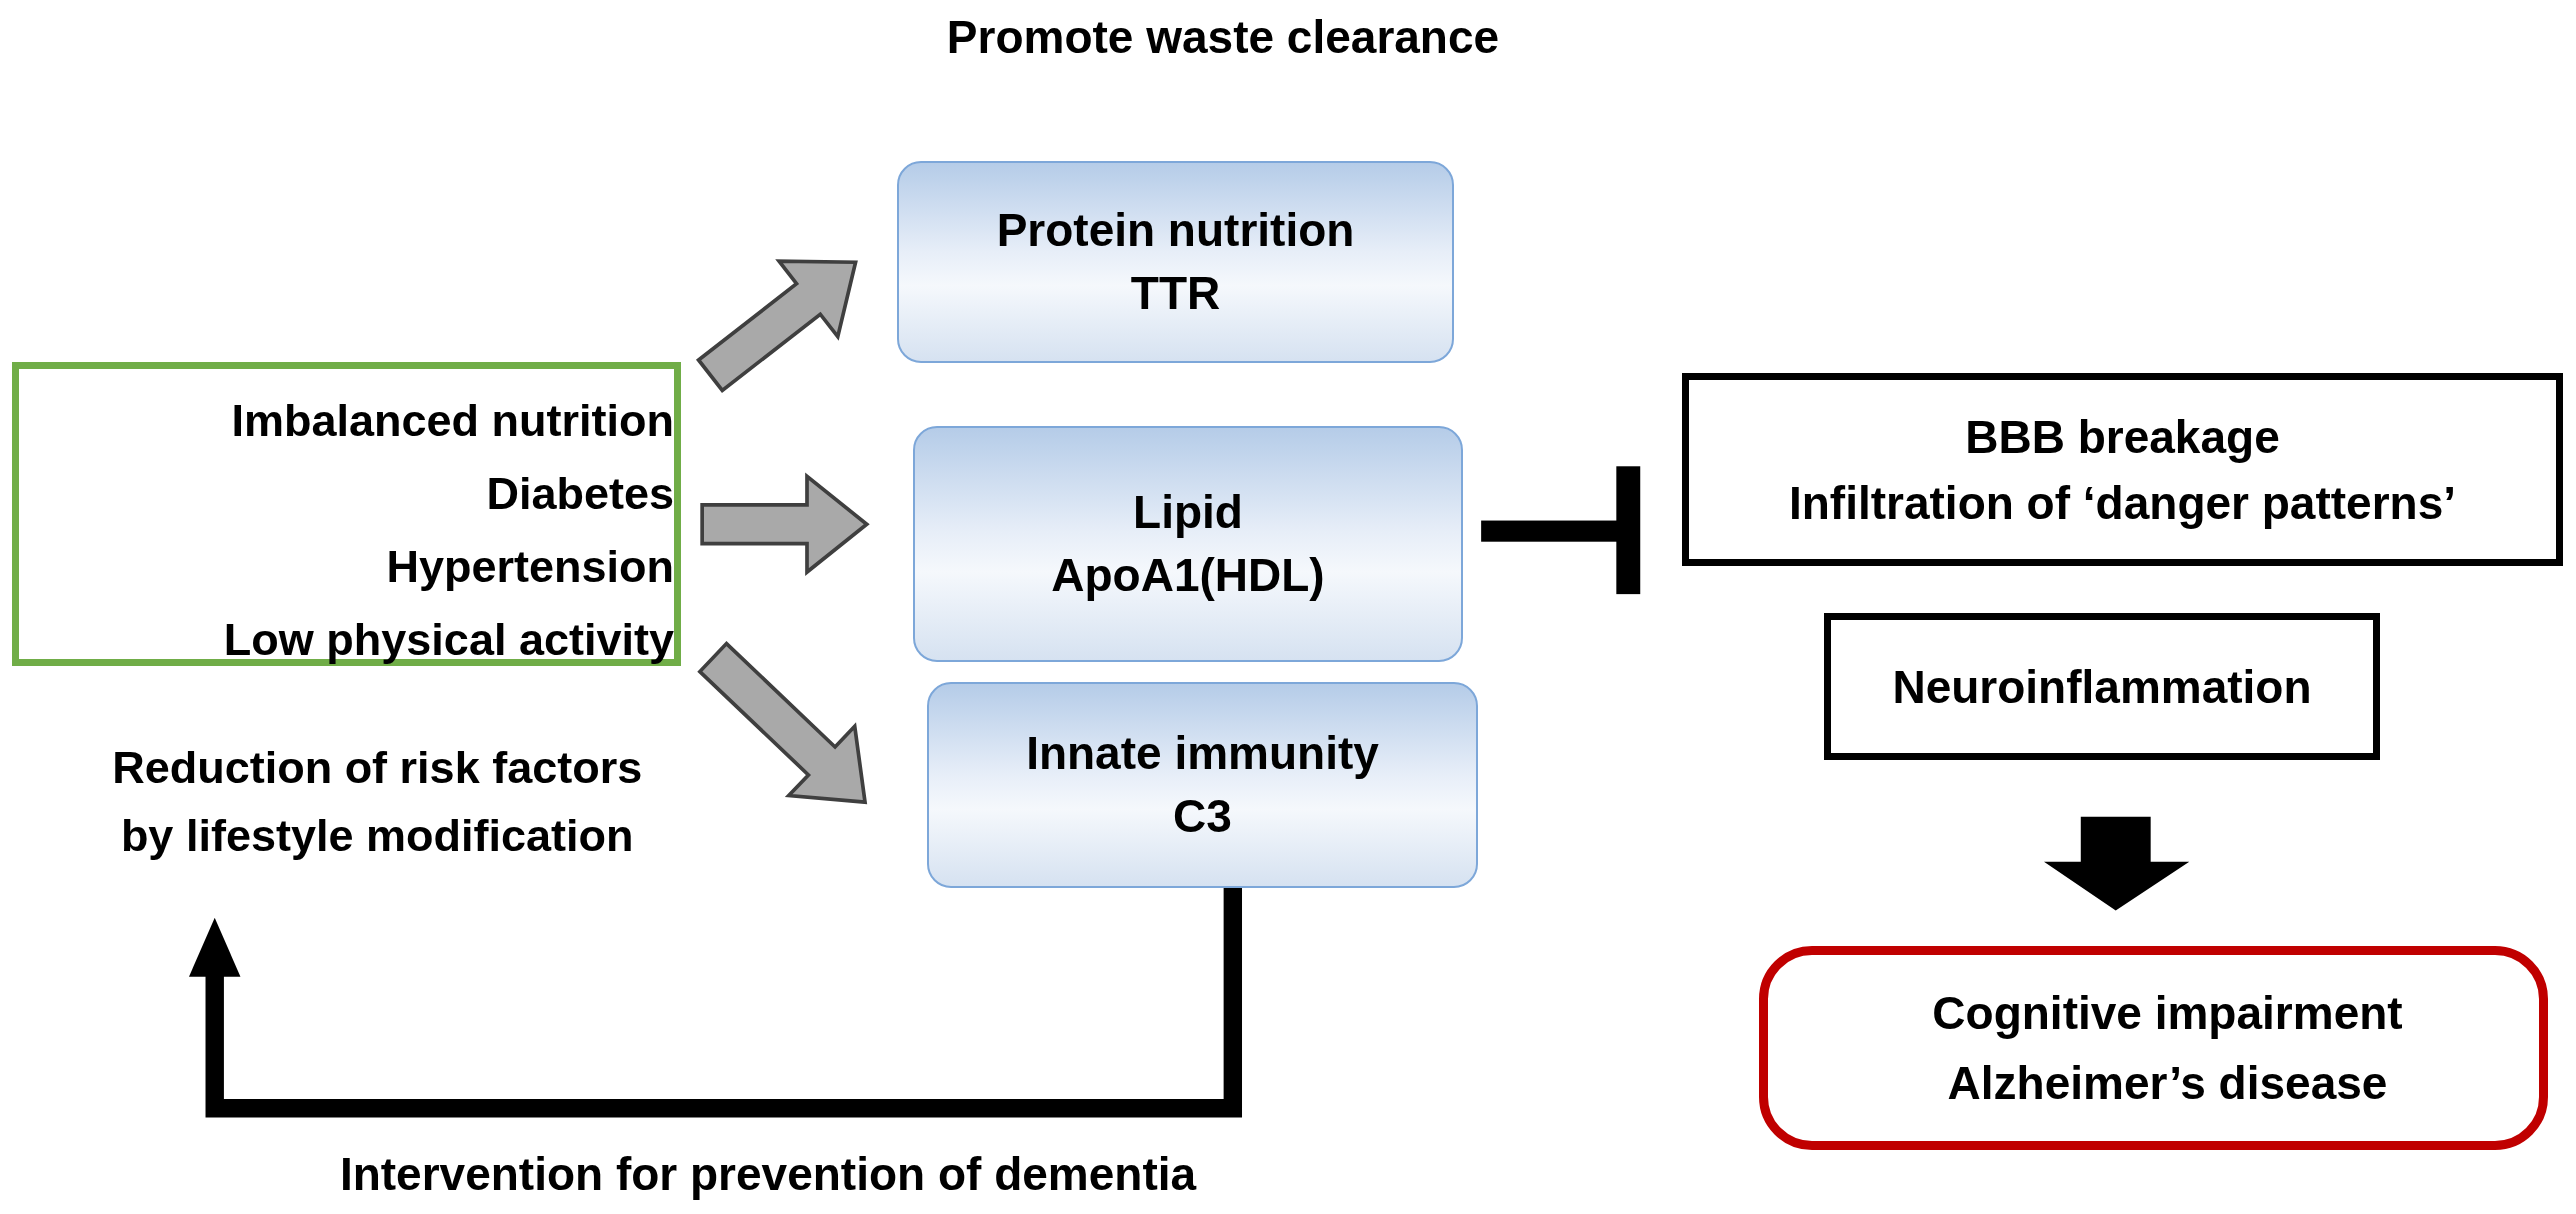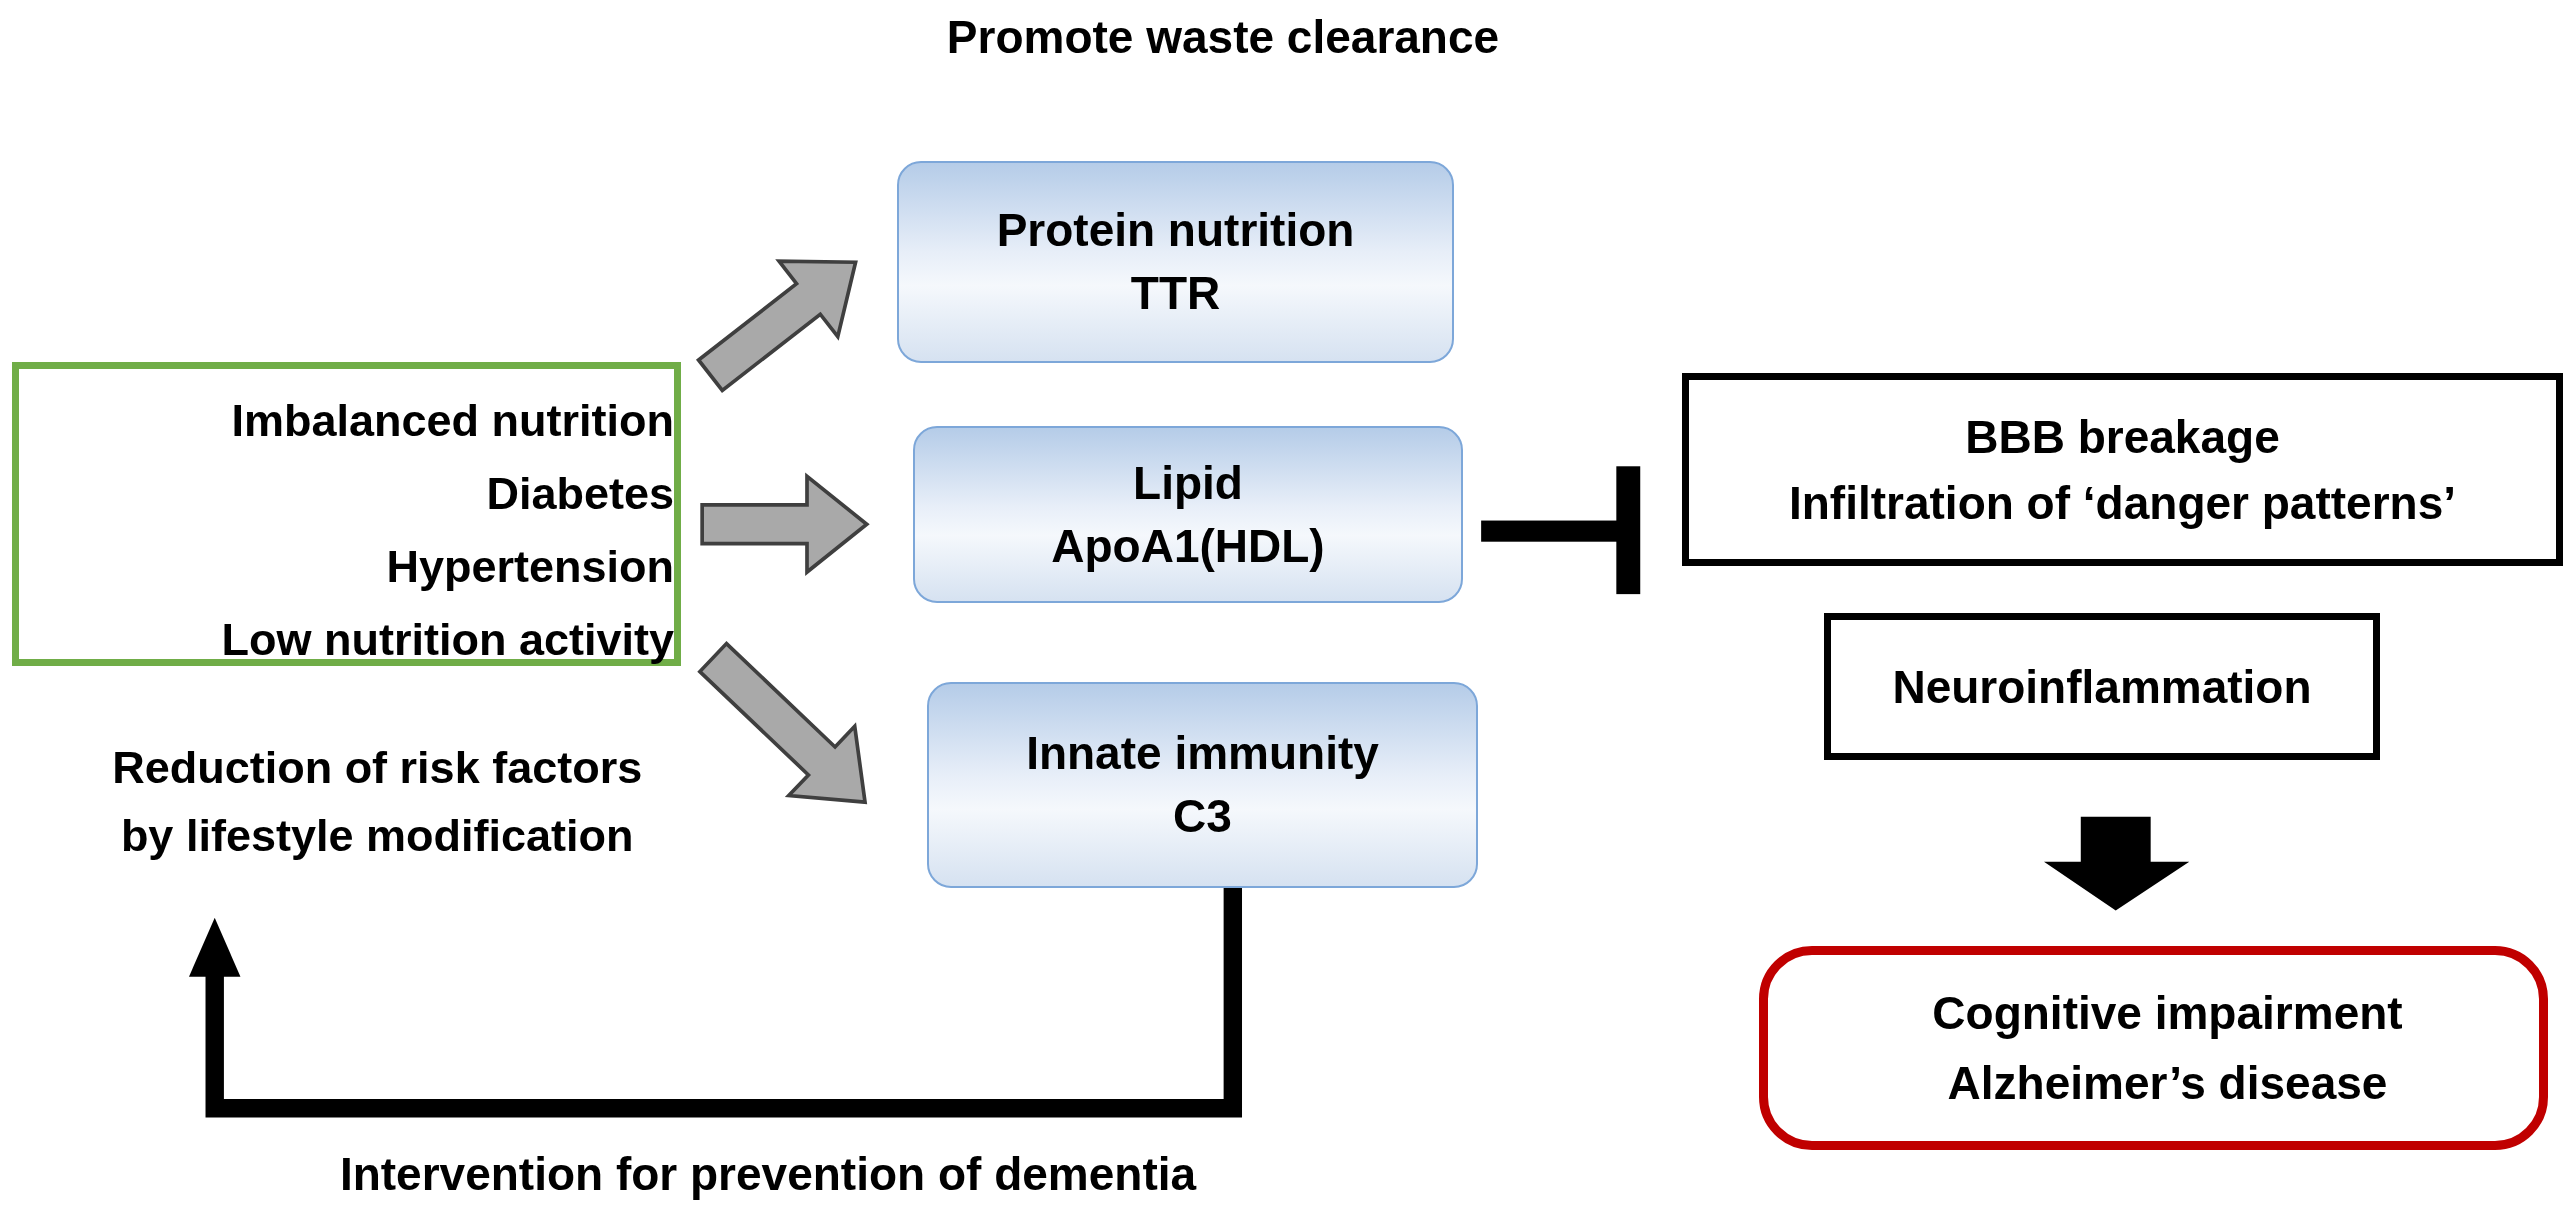--- a/index.html
+++ b/index.html
@@ -17,21 +17,21 @@
     padding:14.7px 0 0 35px;font-size:45px;line-height:73px;white-space:nowrap;
   }
   
   .mediator{
     box-sizing:border-box;border:2.8px solid #7da7d9;border-radius:24px;
     background:linear-gradient(180deg,#b5cce8 0%,#e7eef8 45%,#f5f8fc 62%,#d6e2f1 100%);
     display:flex;flex-direction:column;justify-content:center;align-items:center;
     font-size:46px;line-height:63px;text-align:center;white-space:nowrap;
   }
   #mediator-0{left:897px;top:161px;width:557px;height:202px;}
-  #mediator-1{left:913px;top:426px;width:550px;height:177px;}
+  #mediator-1{left:913px;top:426px;width:550px;height:236px;}
   #mediator-2{left:927px;top:682px;width:551px;height:206px;}
   
   .black-box{
     box-sizing:border-box;border:7.4px solid #000;background:#fff;
     display:flex;flex-direction:column;justify-content:center;align-items:center;
     font-size:46px;line-height:66px;text-align:right;white-space:nowrap;
   }
   #bbb-box{left:1682px;top:373px;width:881px;height:193px;}
   #neuro-box{left:1824px;top:613px;width:556px;height:147px;}
   
@@ -71,21 +71,21 @@
   </svg>
 
   <div class="abs caption" id="promote-caption">
     <div>Promote waste clearance</div>
   </div>
 
   <div class="abs risk-box">
     <div>Imbalanced nutrition</div>
     <div>Diabetes</div>
     <div>Hypertension</div>
-    <div>Low nutrition activity</div>
+    <div>Low physical activity</div>
   </div>
 
   <div class="abs mediator" id="mediator-0">
     <div>Protein nutrition</div>
     <div>TTR</div>
   </div>
   <div class="abs mediator" id="mediator-1">
     <div>Lipid</div>
     <div>ApoA1(HDL)</div>
   </div>

